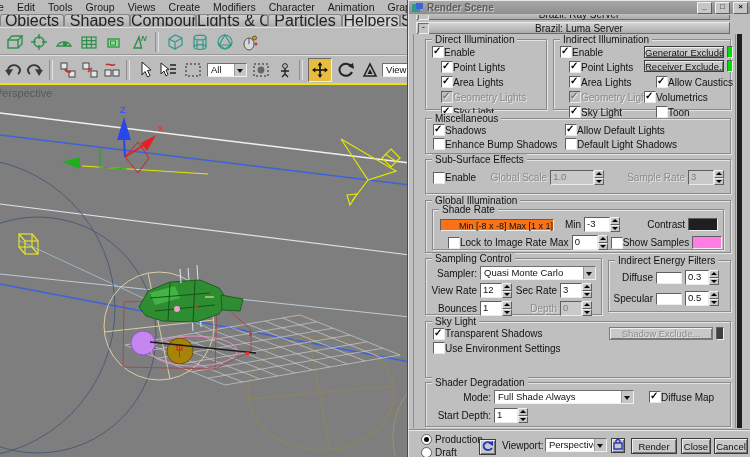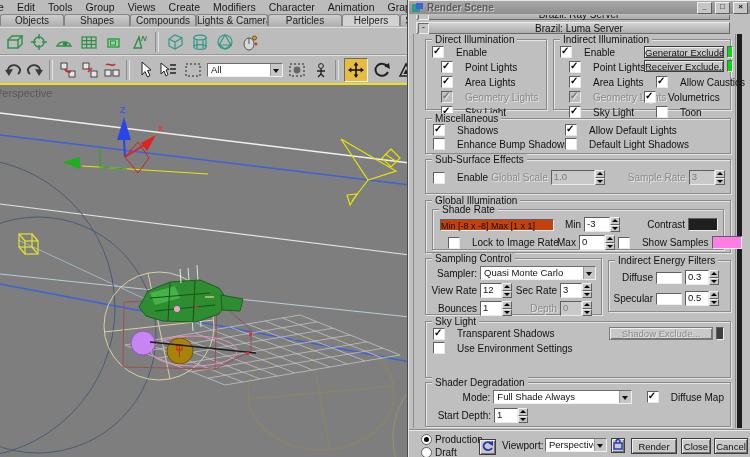--- a/index.html
+++ b/index.html
@@ -5,21 +5,21 @@
   html,body{margin:0;padding:0;background:#555;}
   #screen{position:relative;width:750px;height:457px;overflow:hidden;background:#7e7e7e;
     font-family:"Liberation Sans",sans-serif;font-size:10px;color:#111;-webkit-font-smoothing:none;}
   
   #topbar{position:absolute;left:0;top:0;width:750px;height:83px;background:#bcbcbc;}
   #menubar{position:absolute;left:0;top:0;width:750px;height:14px;display:flex;align-items:center;
     gap:13px;padding-left:0;font-size:10.5px;color:#1a1a1a;white-space:nowrap;}
   #menubar span{cursor:default;}
   #menubar span:first-child{margin-left:-13px;}
   #tabbar{position:absolute;left:0;top:14px;width:750px;height:13px;background:#b2b2b2;display:flex;}
-  .tab{flex:0 0 auto;height:12px;line-height:12px;text-align:center;font-size:10px;color:#222;
+  .tab{flex:0 0 auto;height:12px;line-height:12px;text-align:center;font-size:16px;color:#222;
     background:linear-gradient(#cdcdcd,#b0b0b0);border:1px solid #858585;border-bottom:none;
     border-radius:3px 3px 0 0;box-sizing:border-box;overflow:hidden;white-space:nowrap;}
   .tab.active{background:#d2d2d2;}
   #helperbar{position:absolute;left:0;top:27px;width:750px;height:27px;display:flex;align-items:center;
     gap:3px;padding-left:3px;border-top:1px solid #dedede;}
   #mainbar{position:absolute;left:0;top:54px;width:750px;height:29px;display:flex;align-items:center;
     gap:3px;padding-left:3px;border-top:1px solid #989898;box-shadow:inset 0 1px 0 #dedede;}
   .tbtn{width:22px;height:22px;display:flex;align-items:center;justify-content:center;flex:0 0 auto;}
   .tbtn.small{width:19px;}
   .tsep{width:2px;height:20px;border-left:1px solid #8f8f8f;border-right:1px solid #e3e3e3;margin:0 2px;flex:0 0 auto;}
@@ -52,21 +52,21 @@
     border-left:1px solid #8d8d8d;border-right:1px solid #8d8d8d;}
   #vscroll{position:absolute;right:9px;top:33px;width:5px;height:394px;background:#1e1e1e;}
   
   .group{position:absolute;border:1px solid #8a8a8a;box-shadow:inset 1px 1px 0 #e4e4e4,1px 1px 0 #e4e4e4;box-sizing:border-box;}
   .gtitle{position:absolute;top:-6px;left:6px;background:#bfbfbf;padding:0 3px;font-size:10px;line-height:11px;color:#111;white-space:nowrap;}
   .row{display:flex;align-items:center;gap:3px;white-space:nowrap;}
   .lab{font-size:10px;color:#111;white-space:nowrap;}
   .lab.dis{color:#8b8b8b;text-shadow:1px 1px 0 #e7e7e7;}
   .lab.r{text-align:right;}
   
-  .cb{display:inline-flex;align-items:center;gap:12px;font-size:10px;white-space:nowrap;}
+  .cb{display:inline-flex;align-items:center;gap:0;font-size:10px;white-space:nowrap;}
   .cb .box{width:10px;height:10px;background:#fff;border:1px solid;border-color:#5f5f5f #eaeaea #eaeaea #5f5f5f;
     position:relative;flex:0 0 auto;}
   .cb.checked .box::after{content:"✓";position:absolute;left:0;top:-2px;font-size:10px;font-weight:bold;color:#000;}
   .cb.dis{color:#8b8b8b;text-shadow:1px 1px 0 #e7e7e7;}
   .cb.dis .box{background:#bfbfbf;}
   .cb.dis.checked .box::after{color:#777;}
   
   .spin{display:inline-flex;height:15px;flex:0 0 auto;}
   .spin .field{background:#fff;border:1px solid;border-color:#5f5f5f #eaeaea #eaeaea #5f5f5f;
     font-size:9.5px;line-height:11px;padding:0 2px;min-width:20px;box-sizing:border-box;}
@@ -75,22 +75,22 @@
   .spin .btns i.up::after{content:"";position:absolute;left:1px;top:1px;border-left:3px solid transparent;
     border-right:3px solid transparent;border-bottom:3px solid #000;}
   .spin .btns i.dn::after{content:"";position:absolute;left:1px;top:1px;border-left:3px solid transparent;
     border-right:3px solid transparent;border-top:3px solid #000;}
   .spin.dis .field{background:#c9c9c9;color:#7d7d7d;}
   
   .btn{background:#c8c8c8;border:1px solid #3d3d3d;box-shadow:inset 1px 1px 0 #efefef,inset -1px -1px 0 #757575;
     font-size:9.5px;text-align:center;color:#111;box-sizing:border-box;white-space:nowrap;overflow:hidden;}
   .btn.dis{color:#8b8b8b;text-shadow:1px 1px 0 #e7e7e7;border-color:#7a7a7a;}
   .swatch{border:1px solid;border-color:#5f5f5f #eee #eee #5f5f5f;box-sizing:border-box;flex:0 0 auto;}
-  .sunk{background:#c2410c;border:1px solid;border-color:#5f5f5f #eee #eee #5f5f5f;
-    font-size:9.5px;text-align:left;box-sizing:border-box;white-space:nowrap;}
+  .sunk{background:#f97316;border:1px solid;border-color:#5f5f5f #eee #eee #5f5f5f;
+    font-size:9.5px;text-align:right;box-sizing:border-box;white-space:nowrap;}
   .radio{width:9px;height:9px;border-radius:50%;background:#fff;border:1px solid #5f5f5f;position:relative;flex:0 0 auto;}
   .radio.sel::after{content:"";position:absolute;left:2px;top:2px;right:2px;bottom:2px;background:#000;border-radius:50%;}
   #footer{position:absolute;left:0;right:0;bottom:0;height:28px;border-top:1px solid #8b8b8b;box-shadow:inset 0 1px 0 #e9e9e9;}
 </style>
 </head>
 <body>
 
 <div id="screen">
 
   <div id="topbar">
@@ -245,21 +245,21 @@
         <svg width="20" height="18">
             <polygon points="3,2 3,13 6,10 8,15 10,13.5 8,9 11,8.5" fill="#fff" stroke="#222"></polygon>
         <path d="M12 4 H18 M12 8 H18 M12 12 H18" stroke="#222" stroke-width="1.6"></path>
           </svg>
         </span>
       <span class="tbtn">
         <svg width="20" height="18">
             <rect x="3" y="3" width="14" height="12" fill="none" stroke="#222" stroke-dasharray="2,2"></rect>
           </svg>
         </span>
-      <span class="combo" style="width:76px">
+      <span class="combo" style="width:40px">
         <span class="val">All</span>
         <span class="arrow"></span>
       </span>
       <span class="tbtn">
         <svg width="20" height="18">
             <rect x="3" y="3" width="14" height="12" fill="none" stroke="#222" stroke-dasharray="2,2"></rect>
         <circle cx="10" cy="9" r="3.4" fill="#666"></circle>
           </svg>
         </span>
       <span class="tbtn small">

